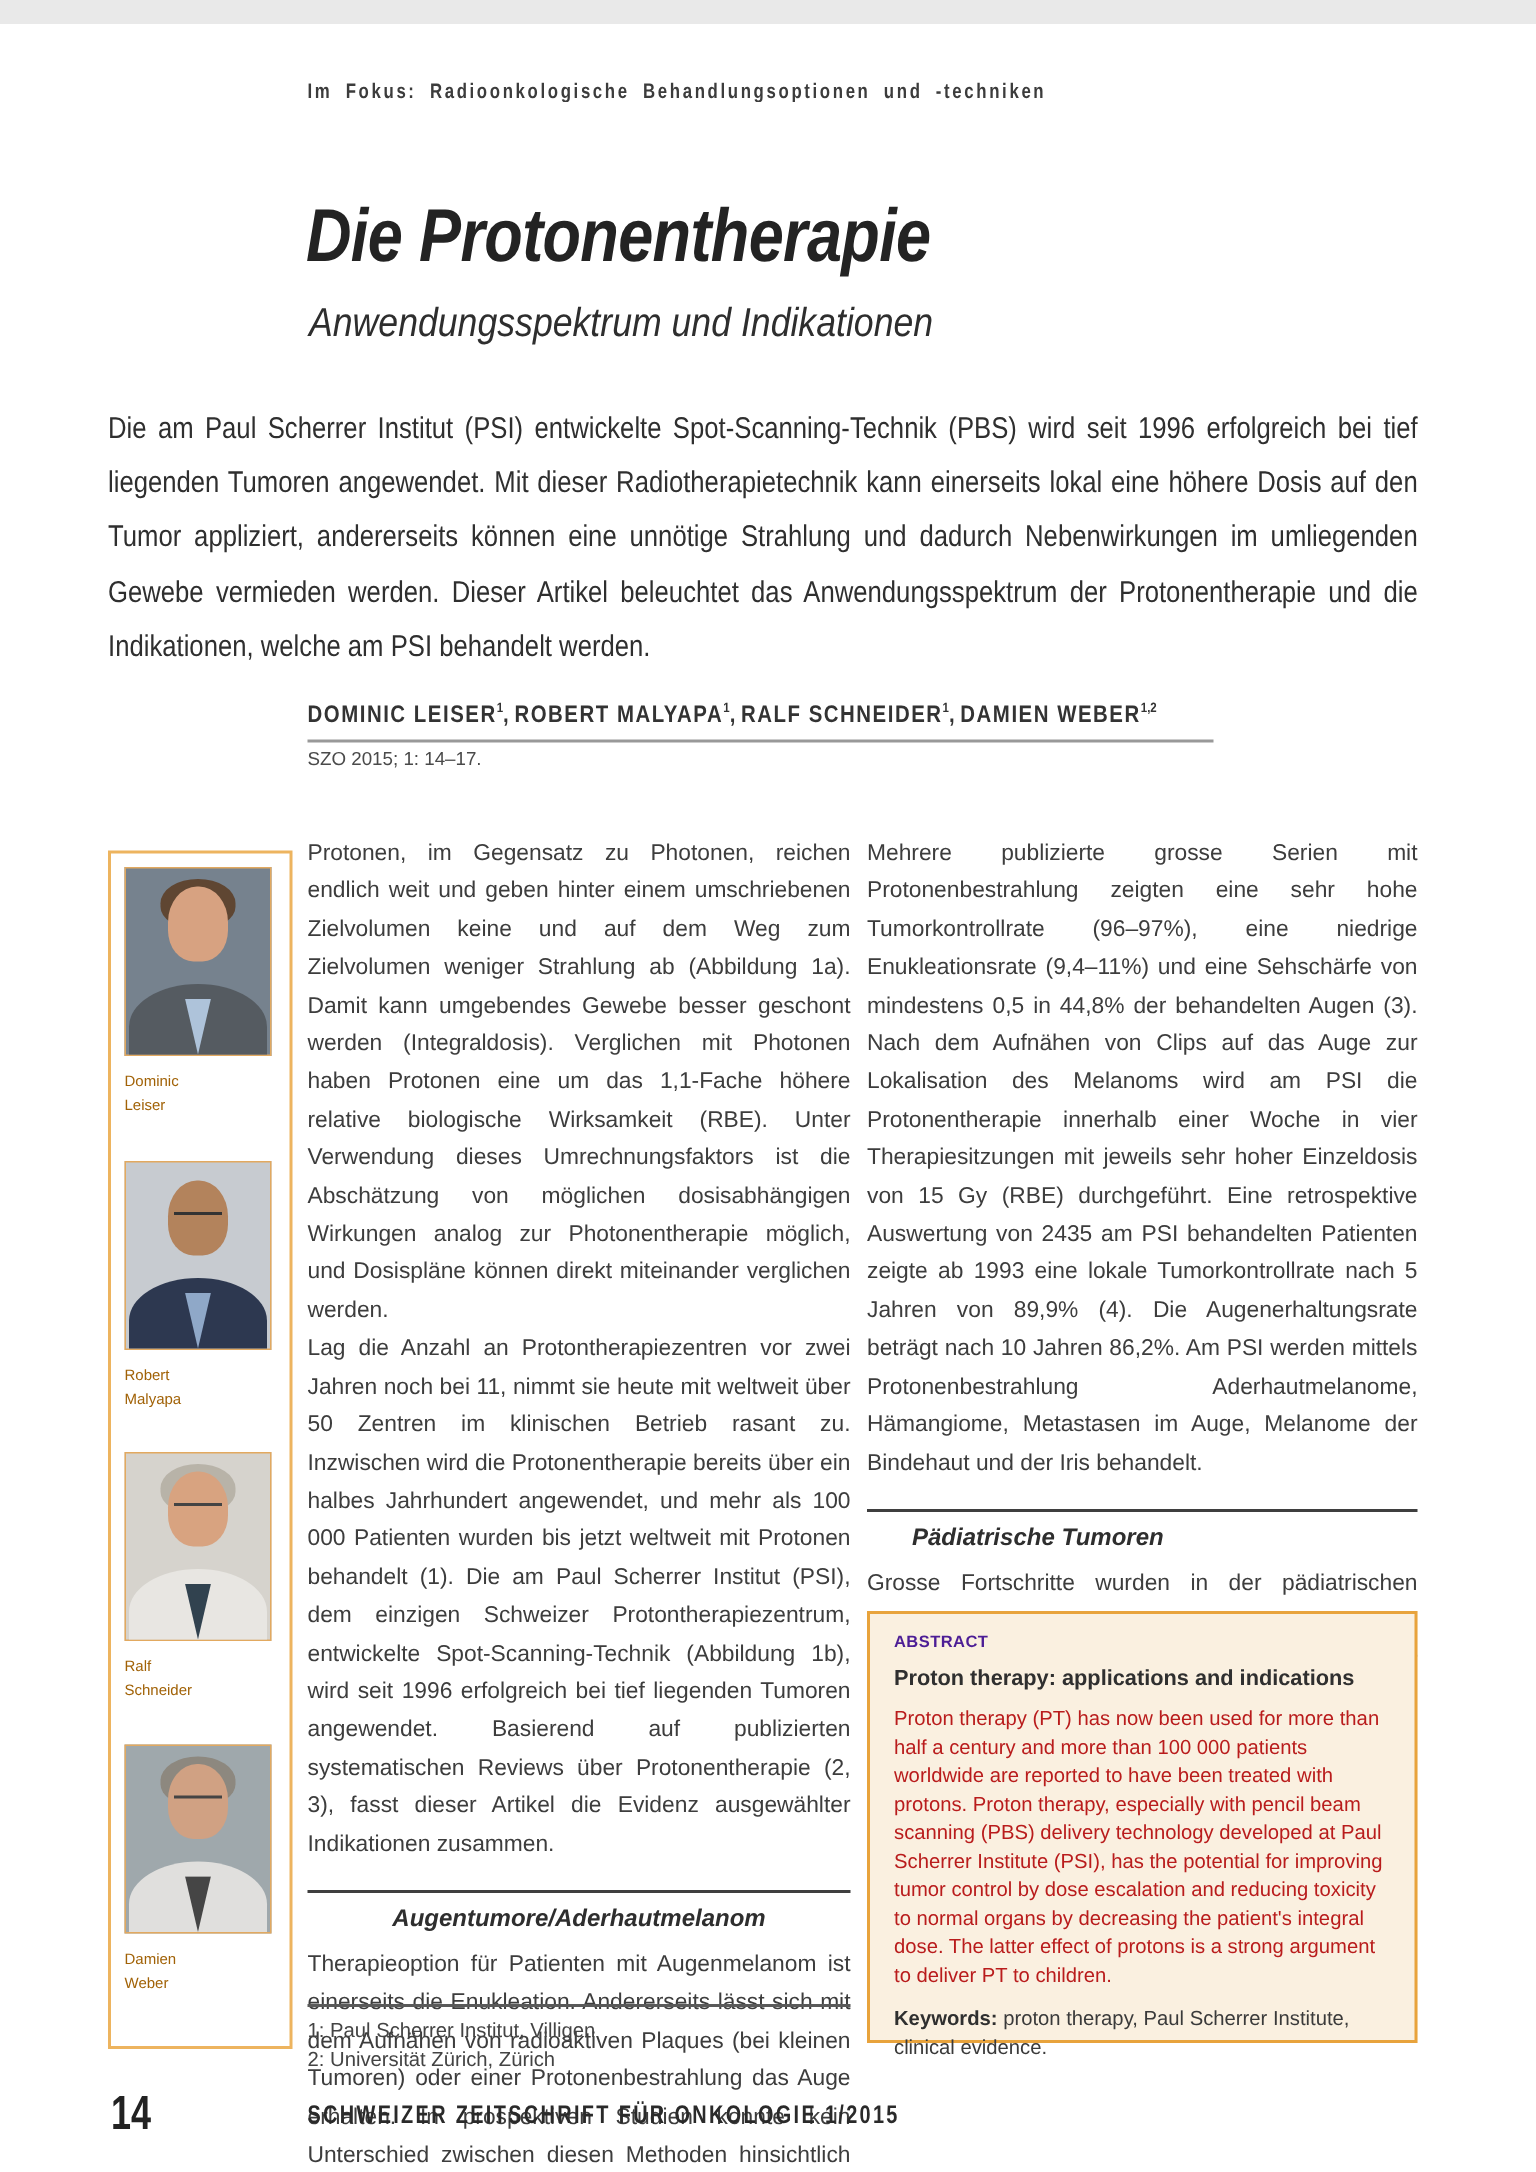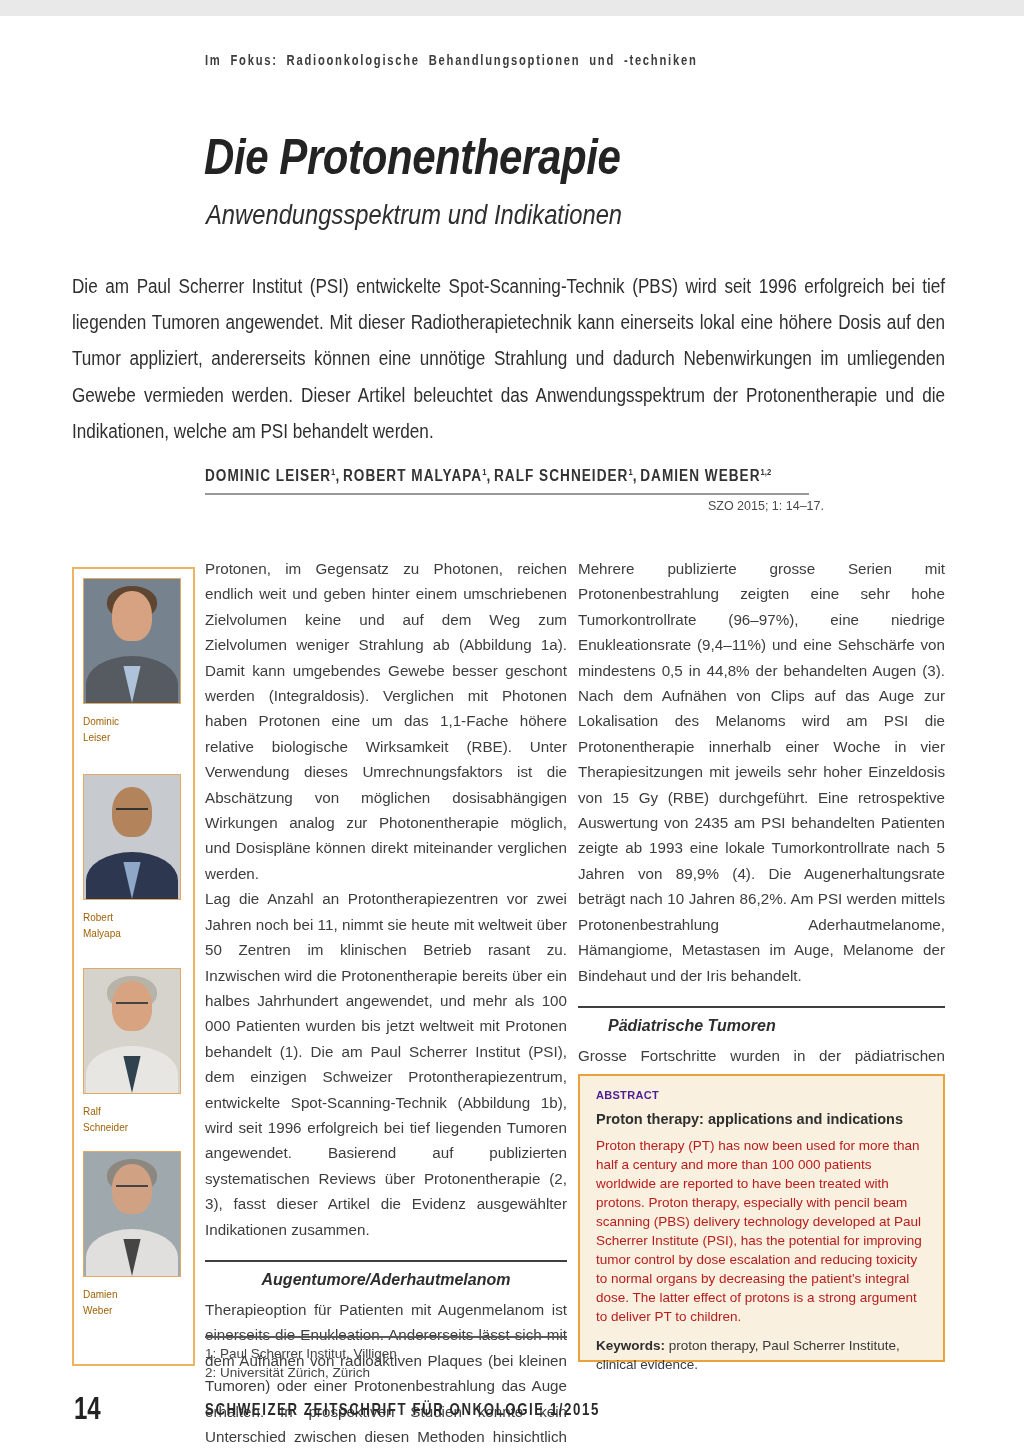--- a/index.html
+++ b/index.html
@@ -31,21 +31,21 @@
   }
   
   .authors{
     left:205px;top:451px;font-size:16px;font-weight:bold;color:#333;
     letter-spacing:1.2px;white-space:nowrap;
     transform:scaleX(0.85);transform-origin:0 0;
   }
   .authors sup{font-size:9px;letter-spacing:0;}
   .authors .sep{letter-spacing:0;}
   .authors-rule{left:205px;top:477px;width:604px;height:2px;background:#999;}
-  .citation{left:220px;top:483px;width:604px;text-align:right;font-size:12.5px;color:#4a4a4a;}
+  .citation{left:205px;top:483px;width:604px;font-size:12.5px;color:#4a4a4a;}
   
   .sidebar-box{
     left:72px;top:551px;width:123px;height:799px;box-sizing:border-box;
     border:2px solid #EDB45F;background:#fff;
   }
   .photo-slot{position:absolute;left:9px;width:100px;}
   .photo{
     position:relative;width:98px;height:126px;box-sizing:border-box;
     border:1px solid #E2A960;overflow:hidden;background:var(--bg,#bbb);
   }
@@ -148,21 +148,21 @@
         <div class="ph-head"></div>
         <div class="ph-glasses"></div>
         <div class="ph-coat"></div>
         <div class="ph-shirt"></div>
       </div>
       <div class="photo-label">
         <div>Ralf</div>
         <div>Schneider</div>
       </div>
     </div>
-    <div class="photo-slot" style="top:582px">
+    <div class="photo-slot" style="top:594px">
       <div class="photo" style="--bg: #9fa8ac; --hair: #8d887f; --skin: #d0a183; --coat: #e0dfdd; --shirt: #454545; --glasses: #444444;">
         <div class="ph-hair"></div>
         <div class="ph-head"></div>
         <div class="ph-glasses"></div>
         <div class="ph-coat"></div>
         <div class="ph-shirt"></div>
       </div>
       <div class="photo-label">
         <div>Damien</div>
         <div>Weber</div>

